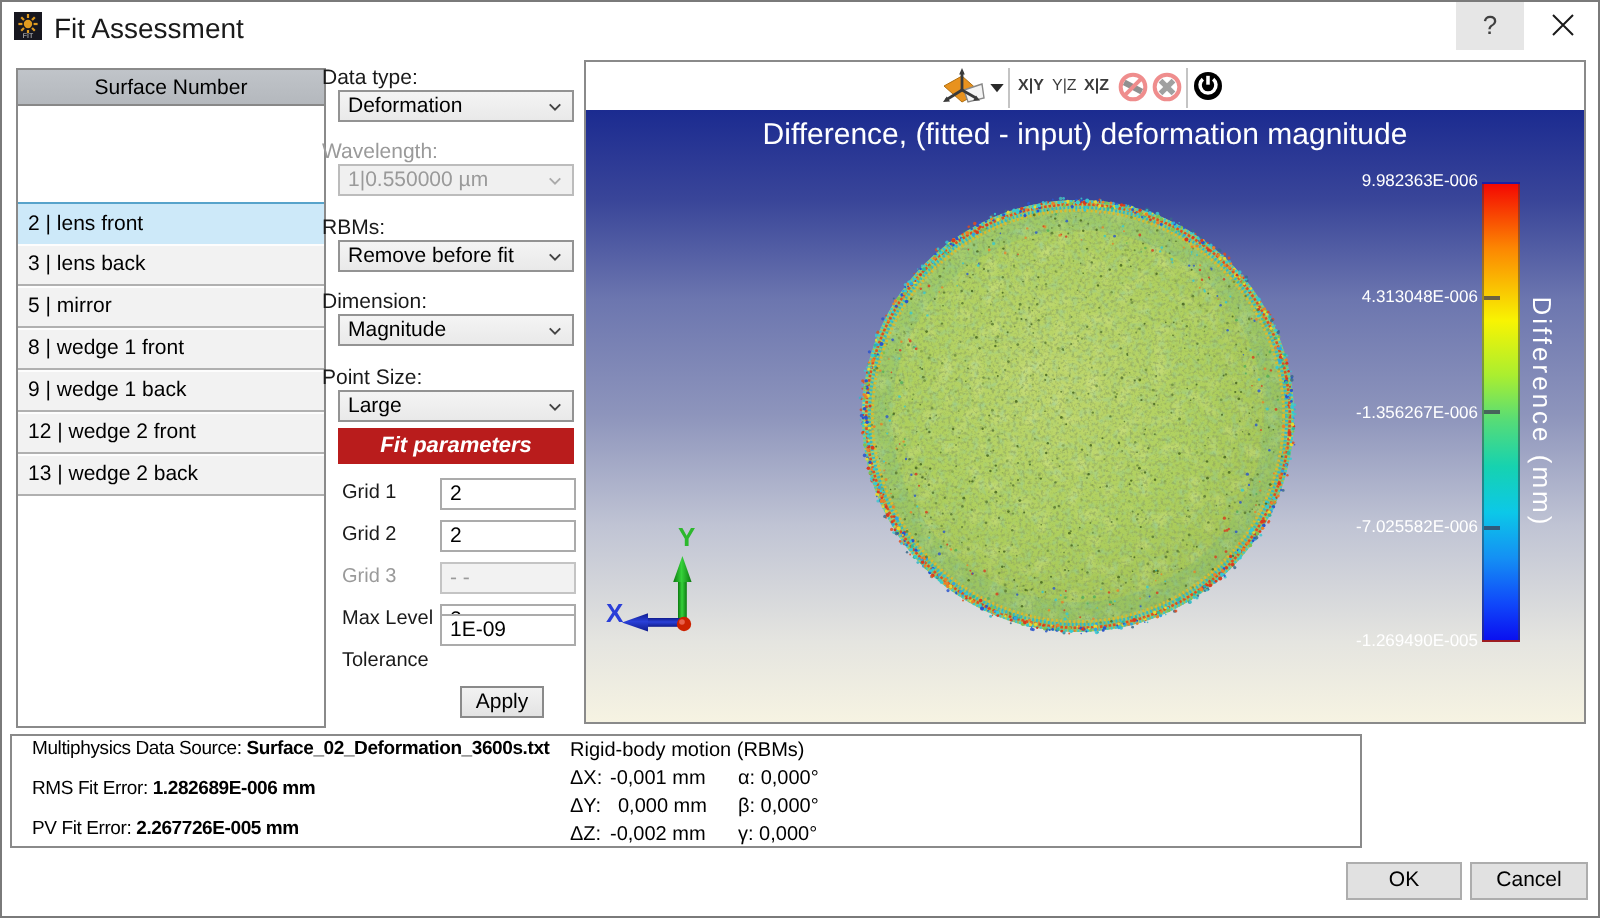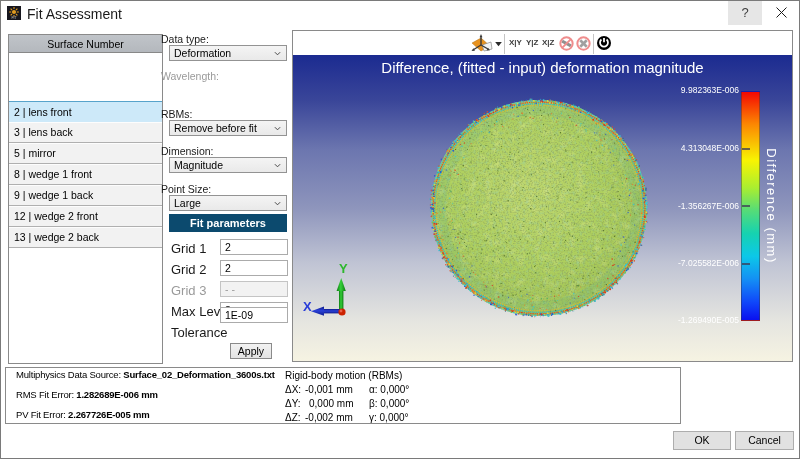--- a/index.html
+++ b/index.html
@@ -12,22 +12,22 @@
 #tbl { position:absolute; left:7px; top:33px; width:155px; height:330px; border:1px solid #8a8a8a; background:#fff; }
 #tblhead { position:absolute; left:0; top:0; width:100%; height:18px; background:linear-gradient(#c0c4c9,#b4b8bd); border-bottom:1px solid #888; font-size:10.5px; text-align:center; line-height:18px; color:#000; }
 .trow { position:absolute; left:0; width:100%; height:21px; background:#f2f2f2; border-bottom:1px solid #b0b0b0; box-shadow:inset 0 1px 0 #fdfdfd; font-size:10.5px; line-height:20px; padding-left:5px; color:#000;margin-top:48px; }
 .trow.sel { background:#cde9f9; border-top:1px solid #57a3cb; border-bottom:1px solid #57a3cb; box-shadow:none; height:22px; }
 
 .lbl { position:absolute; left:160px; font-size:10.5px; color:#1a1a1a; }
 .lbl.dis { color:#9a9a9a; }
 .combo { position:absolute; left:168px; width:118px; height:16px; background:linear-gradient(#f4f4f4,#e9e9e9); border:1px solid #939393; font-size:10.5px; line-height:14px; padding-left:4px; color:#000; }
 .combo.dis { background:#f0f0f0; border-color:#bcbcbc; color:#9a9a9a; }
 .chev { position:absolute; right:5px; top:4px; width:7px; height:7px; }
-#fitparam { position:absolute; left:168px; top:213px; width:118px; height:18px; background:#0c4a6e; color:#fff; font-size:11px; font-weight:bold; text-align:center; line-height:18px; }
-.flbl { position:absolute; left:170px; font-size:13px; color:#1a1a1a; }
+#fitparam { position:absolute; left:168px; top:213px; width:118px; height:18px; background:#b91c1c; color:#fff; font-size:11px; font-weight:bold; text-align:center; line-height:18px;font-style:italic; }
+.flbl { position:absolute; left:170px; font-size:10px; color:#1a1a1a; }
 .flbl.dis { color:#9a9a9a; }
 .finput { position:absolute; left:219px; width:68px; height:16px; background:#fff; border:1px solid #ababab; font-size:10.5px; line-height:14px; padding-left:4px; color:#000; }
 .finput.dis { background:#f2f2f2; color:#9a9a9a; border-color:#c4c4c4; }
 #applybtn { position:absolute; left:229px; top:342px; width:42px; height:16px; background:linear-gradient(#f2f2f2,#e3e3e3); border:1px solid #8a8a8a; font-size:10.5px; text-align:center; line-height:14px; color:#000; }
 
 #rpanel { position:absolute; left:291px; top:29px; width:501px; height:332px; border:1px solid #8a8a8a; background:#fff; }
 #toolbar { position:absolute; left:0; top:0; width:100%; height:25px; background:#fff; }
 #plot { position:absolute; left:0; top:24px; width:499px; height:306px;
   background:linear-gradient(180deg,#1b2b90 0%,#2c3995 8%,#3a4699 15%,#6c76af 31%,#8e95bc 50%,#c0c4d4 68%,#e5e5e0 87%,#f6f3e2 100%); }
 #ptitle { position:absolute; left:0; top:4px; width:100%; text-align:center; color:#fff; font-size:15px; }
@@ -81,20 +81,24 @@
     <div class="trow" style="top:123px">12 | wedge 2 front</div>
     <div class="trow" style="top:144px">13 | wedge 2 back</div>
   </div>
 
   <div class="lbl" style="top:32px">Data type:</div>
   <div class="combo" style="top:44px">Deformation
     <svg class="chev" viewBox="0 0 8 8">
         <path d="M1 2.5 L4 5.5 L7 2.5" fill="none" stroke="#444" stroke-width="1.1"></path>
       </svg></div>
   <div class="lbl dis" style="top:69px">Wavelength:</div>
+  <div class="combo dis" style="top:81px">1|0.550000 µm
+    <svg class="chev" viewBox="0 0 8 8">
+        <path d="M1 2.5 L4 5.5 L7 2.5" fill="none" stroke="#aaa" stroke-width="1.1"></path>
+      </svg></div>
   <div class="lbl" style="top:107px">RBMs:</div>
   <div class="combo" style="top:119px">Remove before fit
     <svg class="chev" viewBox="0 0 8 8">
         <path d="M1 2.5 L4 5.5 L7 2.5" fill="none" stroke="#444" stroke-width="1.1"></path>
       </svg></div>
   <div class="lbl" style="top:144px">Dimension:</div>
   <div class="combo" style="top:156px">Magnitude
     <svg class="chev" viewBox="0 0 8 8">
         <path d="M1 2.5 L4 5.5 L7 2.5" fill="none" stroke="#444" stroke-width="1.1"></path>
       </svg></div>
@@ -130,21 +134,21 @@
           <polygon points="12,0 10.6,3.2 13.4,3.2"></polygon>
           <polygon points="2.5,17 6,16.8 4.4,14.3"></polygon>
           <polygon points="21,16.2 17.6,16.4 19,13.8"></polygon>
         </g>
       </svg>
       <svg class="abs" style="left:202px;top:11px" width="7" height="5" viewBox="0 0 8 6">
           <polygon points="0,0 8,0 4,5" fill="#2a2a2a"></polygon>
         </svg>
       <div class="abs" style="left:211px;top:3px;width:1px;height:20px;background:#c4c4c4"></div>
       <div class="abs" style="left:216px;top:7px;font-size:8px;font-weight:bold;color:#3c3c3c">X|Y</div>
-      <div class="abs" style="left:233px;top:7px;font-size:8px;font-weight:bold;color:#3c3c3c">Y|Z</div>
+      <div class="abs" style="left:233px;top:7px;font-size:8px;font-weight:normal;color:#3c3c3c">Y|Z</div>
       <div class="abs" style="left:249px;top:7px;font-size:8px;font-weight:bold;color:#3c3c3c">X|Z</div>
       <svg class="abs" style="left:266px;top:5px" width="15" height="15" viewBox="0 0 18 18">
         <rect x="3" y="7.2" width="12" height="3.6" fill="#909090" transform="rotate(28 9 9)"></rect>
         <circle cx="9" cy="9" r="7.4" fill="none" stroke="#ef8d8d" stroke-width="2.4"></circle>
         <line x1="4" y1="14" x2="14" y2="4" stroke="#ef8d8d" stroke-width="2.4"></line>
       </svg>
       <svg class="abs" style="left:283px;top:5px" width="15" height="15" viewBox="0 0 18 18">
         <rect x="3.5" y="7.4" width="11" height="3.2" fill="#a0a0a0" transform="rotate(-45 9 9)"></rect>
         <rect x="3.5" y="7.4" width="11" height="3.2" fill="#a0a0a0" transform="rotate(45 9 9)"></rect>
         <circle cx="9" cy="9" r="7.4" fill="none" stroke="#ef8d8d" stroke-width="2.4"></circle>

